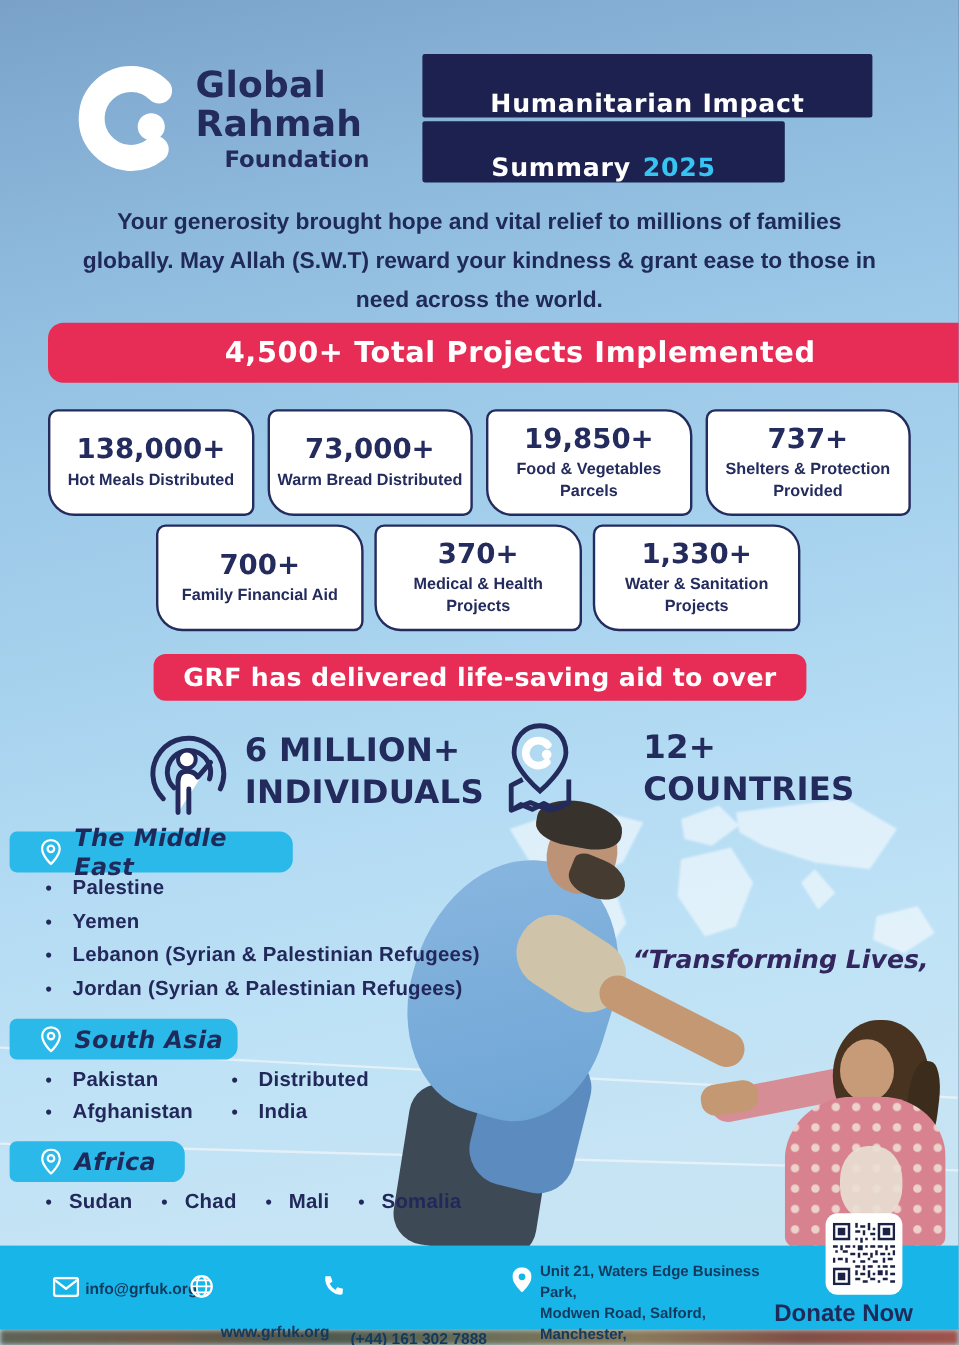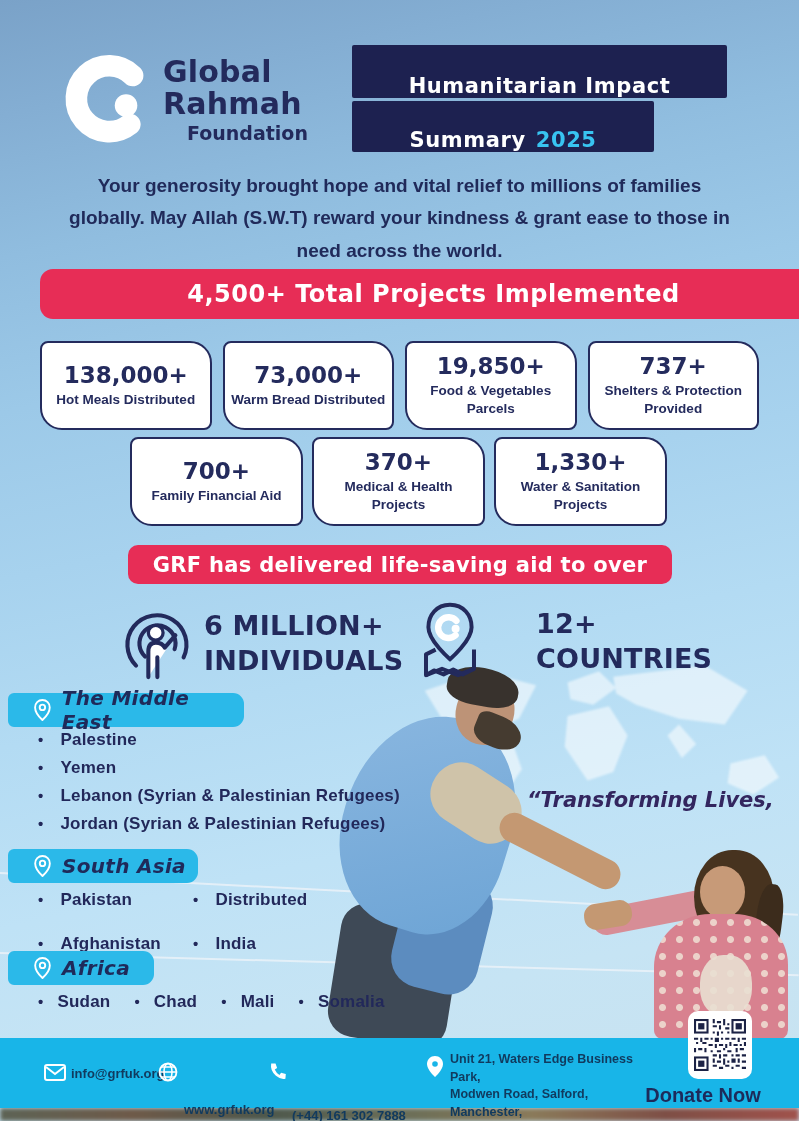--- a/index.html
+++ b/index.html
@@ -80,21 +80,21 @@
        padding-left:26px;border-radius:6px 11px 11px 6px;z-index:5;box-sizing:border-box;}
   .rgn .nm{font-size:20px;font-weight:700;font-style:italic;color:#1f2a5a;letter-spacing:.3px;
            font-family:"DejaVu Sans","Liberation Sans",sans-serif;}
   .rgn-me{left:8px;top:693px;width:236px;}
   .rgn-sa{left:8px;top:849px;width:190px;}
   .rgn-af{left:8px;top:951px;width:146px;}
   .clist{z-index:5;}
   .citem{display:flex;align-items:baseline;font-size:17px;font-weight:800;color:#22285a;letter-spacing:.2px;}
   .citem::before{content:"•";margin-right:17px;font-size:15px;}
   .me-list{left:38px;top:730px;display:flex;flex-direction:column;gap:8px;}
-  .sa-grid{left:38px;top:890px;display:grid;grid-template-columns:155px auto;row-gap:24px;}
+  .sa-grid{left:38px;top:890px;display:grid;grid-template-columns:155px auto;row-gap:7px;}
   .af-list{left:38px;top:992px;display:flex;gap:24px;}
   .af-list .citem::before{margin-right:14px;}
 
   
   .quote{left:527px;top:786px;width:255px;z-index:5;font-size:21px;font-weight:800;font-style:italic;
          color:#33265f;line-height:1.42;font-family:"DejaVu Sans","Liberation Sans",sans-serif;}
 
   
   .footer{left:0;top:1038px;width:799px;height:70px;background:#18b5e8;z-index:6;}
   .ground{left:0;top:1108px;width:799px;height:13px;z-index:5;filter:blur(2px);

